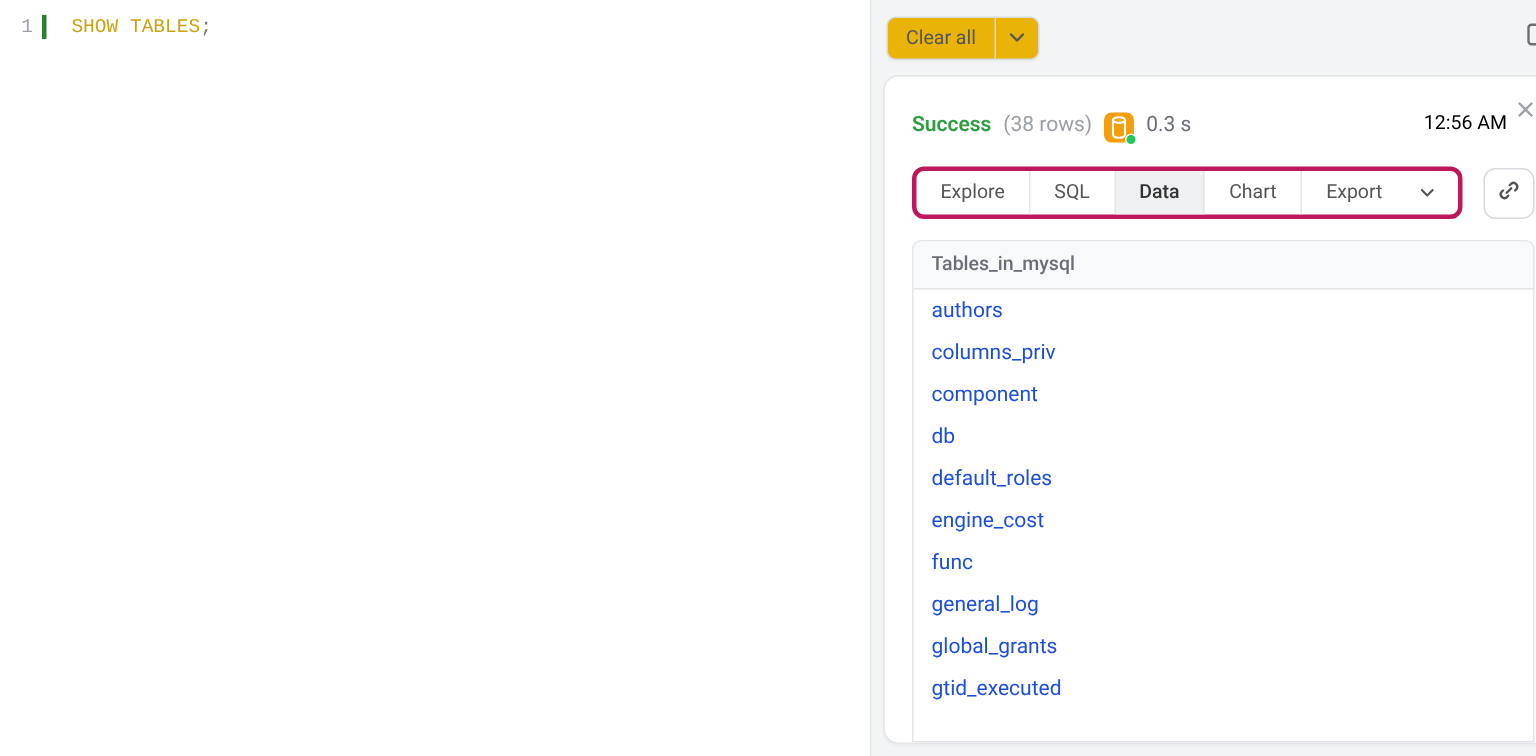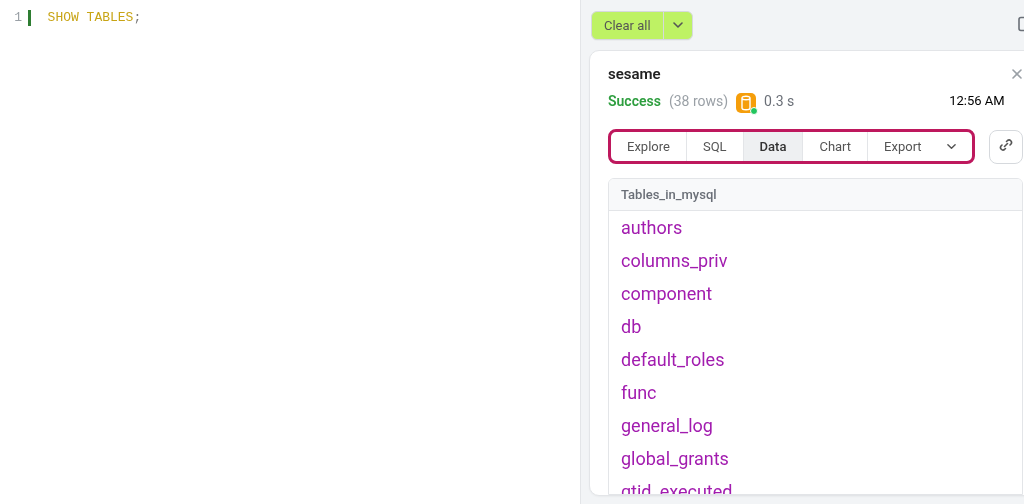--- a/index.html
+++ b/index.html
@@ -52,21 +52,21 @@
 
   .results-toolbar {
     height: 50px;
     display: flex;
     align-items: center;
     justify-content: space-between;
     padding: 0 10px;
   }
   .btn-split {
     display: flex;
-    background: #bef264;
+    background: #eab308;
     border: 1px solid #d6d9dd;
     border-radius: 6px;
     overflow: hidden;
     box-shadow: 0 1px 1px rgba(0,0,0,.03);
   }
   .btn-split .btn-main,
   .btn-split .btn-caret {
     padding: 6px 12px;
     font-size: 13px;
     color: #555;
@@ -193,22 +193,22 @@
     padding:8px 12px;
     font-size:13px;
     color:#6a6f77;
     font-weight:500;
   }
   .dt-body{
     flex:1;overflow-y:auto;
   }
   .dt-row{
     padding:6px 12px;
-    font-size:18px;
-    color:#a21caf;
+    font-size:14px;
+    color:#1d4ed8;
   }
 
   .chev-down{display:inline-block;}
   .chev-down svg{display:block;}
 </style>
 </head>
 <body>
 
 <div class="editor">
   <div class="gutter">
@@ -242,21 +242,20 @@
           <rect x="2" y="2.5" width="14" height="13" rx="2"></rect>
           <line x1="9" y1="2.5" x2="9" y2="15.5"></line>
         </svg>
       </span>
     </div>
   </div>
 
   <div class="result-card">
 
     <div class="card-head">
-      <div class="card-title">sesame</div>
       <div class="close-x">
         <span>
           <svg width="12" height="12" viewBox="0 0 12 12">
               <path d="M2 2l8 8M10 2l-8 8" stroke="currentColor" stroke-width="1.6" stroke-linecap="round"></path>
             </svg>
         </span>
       </div>
     </div>
 
     <div class="card-status">
@@ -307,20 +306,21 @@
 
     <div class="data-table-wrap">
       <div class="data-table">
         <div class="dt-head">Tables_in_mysql</div>
         <div class="dt-body" id="dt-body">
             <div class="dt-row">authors</div>
             <div class="dt-row">columns_priv</div>
             <div class="dt-row">component</div>
             <div class="dt-row">db</div>
             <div class="dt-row">default_roles</div>
+            <div class="dt-row">engine_cost</div>
             <div class="dt-row">func</div>
             <div class="dt-row">general_log</div>
             <div class="dt-row">global_grants</div>
             <div class="dt-row">gtid_executed</div>
           </div>
       </div>
     </div>
 
   </div>
 </div>

